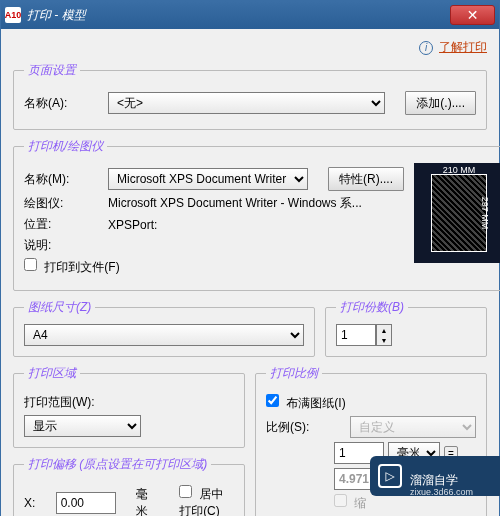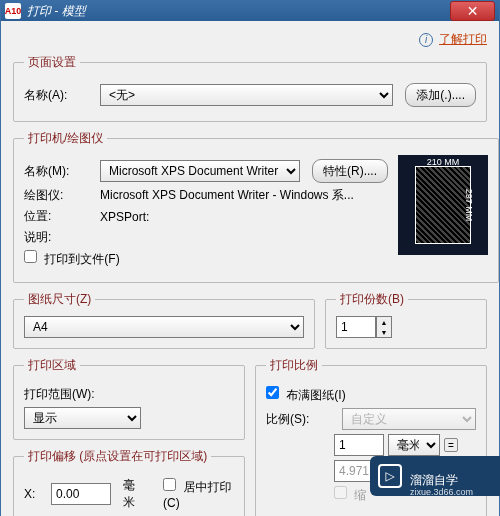--- a/index.html
+++ b/index.html
@@ -1,32 +1,32 @@
 <!DOCTYPE html>
 <html><head>
 <meta charset="utf-8">
 <style>
   * { box-sizing: border-box; margin: 0; padding: 0; font-family: "Microsoft YaHei", "SimSun", sans-serif; font-size: 12px; }
   body { background: #fff; }
   .window { width: 500px; border: 1px solid #3a6ea5; background: #f0f0f0; }
-  .titlebar { height: 20px; background: linear-gradient(to bottom, #3a6ea5, #2a5e95); display: flex; align-items: center; padding: 0 4px; color: #fff; }
+  .titlebar { height: 28px; background: linear-gradient(to bottom, #3a6ea5, #2a5e95); display: flex; align-items: center; padding: 0 4px; color: #fff; }
   .titlebar .appicon { width: 16px; height: 16px; background: #fff; color: #c00; font-size: 9px; font-weight: bold; display: flex; align-items: center; justify-content: center; margin-right: 6px; border-radius: 2px; }
   .titlebar .title { flex: 1; font-style: italic; }
   .titlebar .closebtn { width: 45px; height: 20px; background: linear-gradient(to bottom, #e06060, #c03030); border: 1px solid #a02020; border-radius: 3px; display: flex; align-items: center; justify-content: center; color: #fff; font-size: 14px; }
   .body { padding: 10px 12px; background: #f0f0f0; }
   .toprow { display: flex; justify-content: flex-end; align-items: center; margin-bottom: 6px; gap: 6px; }
   .toprow .info-icon { width: 14px; height: 14px; border: 1px solid #3a6ea5; border-radius: 50%; display: flex; align-items: center; justify-content: center; color: #3a6ea5; font-style: italic; font-size: 10px; }
   .toprow a { color: #c2410c; text-decoration: underline; }
   fieldset { border: 1px solid #bbb; border-radius: 2px; padding: 8px 10px 10px; margin-bottom: 8px; }
-  fieldset > legend { padding: 0 4px; color: #7f1d1d; }
-  .row { display: flex; align-items: center; margin: 4px 0; gap: 12px; }
+  fieldset > legend { padding: 0 4px; color: #8b5cf6; font-style: italic; }
+  .row { display: flex; align-items: center; margin: 4px 0; gap: 20px; }
   .lbl { width: 64px; white-space: nowrap; }
   select, input[type=text] { border: 1px solid #7a7a7a; padding: 2px 4px; background: #fff; height: 22px; }
   select { background: linear-gradient(to bottom,#fff,#e8e8e8); }
-  .btn { background: linear-gradient(to bottom,#fefefe,#ddd); border: 1px solid #888; border-radius: 9px; padding: 3px 10px; white-space: nowrap; height: 24px; }
+  .btn { background: linear-gradient(to bottom,#fefefe,#ddd); border: 1px solid #888; border-radius: 1px; padding: 3px 10px; white-space: nowrap; height: 24px; }
   .two-col { display: flex; gap: 10px; }
   .col { flex: 1; }
   .paper-preview { width: 90px; height: 100px; background: #0f172a; display: flex; align-items: center; justify-content: center; position: relative; }
   .paper-preview .pg { width: 56px; height: 78px; border: 1px solid #fff; background: repeating-linear-gradient(45deg,#000,#000 2px,#444 2px,#444 4px); position: relative; }
   .paper-preview .wlab { position: absolute; top: 2px; left: 50%; transform: translateX(-50%); color: #fff; font-size: 9px; white-space: nowrap; }
   .paper-preview .hlab { position: absolute; right: 2px; top: 50%; transform: translateY(-50%) rotate(90deg); transform-origin: center; color: #fff; font-size: 9px; white-space: nowrap; }
   .spinner { display: inline-flex; align-items: center; }
   .spinner input { width: 40px; }
   .spinner .spins { display: flex; flex-direction: column; border: 1px solid #7a7a7a; }
   .spinner .spins span { width: 14px; height: 10px; font-size: 7px; display: flex; align-items: center; justify-content: center; background: #eee; }
@@ -163,21 +163,21 @@
             </select>
           </div>
           <div class="row" style="margin-left:68px; gap:4px;">
             <input type="text" style="width: 50px;" value="1">
             <select style="width:52px">
               <option>毫米</option>
             </select>
             <span class="lock">=</span>
           </div>
           <div class="row" style="margin-left:68px; gap:4px;">
-            <input type="text" disabled="" class="disabled" style="width: 50px;" value="4.971">
+            <input type="text" disabled="" class="disabled" style="width: 50px; font-weight: bold;" value="4.971">
             <span class="unit">单位(U)</span>
           </div>
           <div class="row" style="margin-left:68px;">
             <label class="disabled">
               <input type="checkbox" disabled="" style=""> <span>缩</span>
             </label>
           </div>
         </fieldset>
       </div>
     </div>

